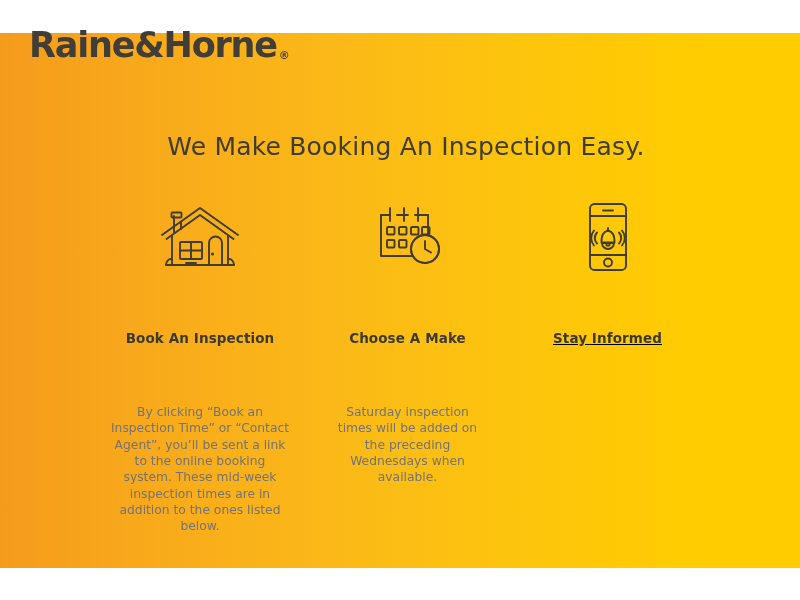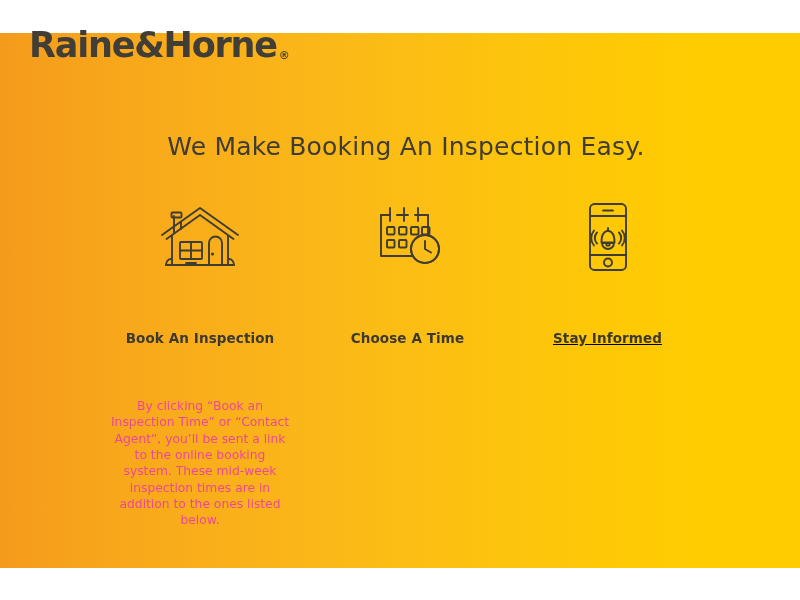--- a/index.html
+++ b/index.html
@@ -106,22 +106,22 @@
   .col-title {
     margin-top: 10px;
     color: #3b3930;
     font-size: 13.5px;
     font-weight: bold;
     letter-spacing: 0.1px;
     font-family: "DejaVu Sans", sans-serif;
   }
 
   .col-body {
-    margin-top: 8px;
-    color: #ec4899;
+    margin-top: 14px;
+    color: #737373;
     font-size: 12.3px;
     line-height: 1.33;
     font-family: "DejaVu Sans", sans-serif;
     text-align: center;
   }
 
   svg { display: block; }
 </style>
 </head>
 <body>
@@ -182,21 +182,22 @@
           <rect x="51" y="23" width="7.5" height="7.5" rx="1"></rect>
 
           <rect x="16" y="36" width="7.5" height="7.5" rx="1"></rect>
           <rect x="28" y="36" width="7.5" height="7.5" rx="1"></rect>
 
           <circle cx="54" cy="45" r="14" fill="#fbbd1a"></circle>
           <circle cx="54" cy="45" r="14"></circle>
           <path d="M54 37 L54 45 L60 48.5"></path>
         </svg>
       </div>
-      <div class="col-title">Choose A Time</div>
+      <div class="col-title">Choose A Make</div>
+      <div class="col-body">Saturday inspection times will be added on the preceding Wednesdays when available.</div>
     </div>
 
     <div class="col col-3">
       <div class="icon-wrap">
         <svg width="54" height="72" viewBox="0 0 54 72" fill="none" stroke="#3f3d33" stroke-width="1.9" stroke-linecap="round" stroke-linejoin="round">
 
           <rect x="9" y="3" width="36" height="66" rx="4.5"></rect>
 
           <path d="M9 15 L45 15 M9 54 L45 54"></path>
 

